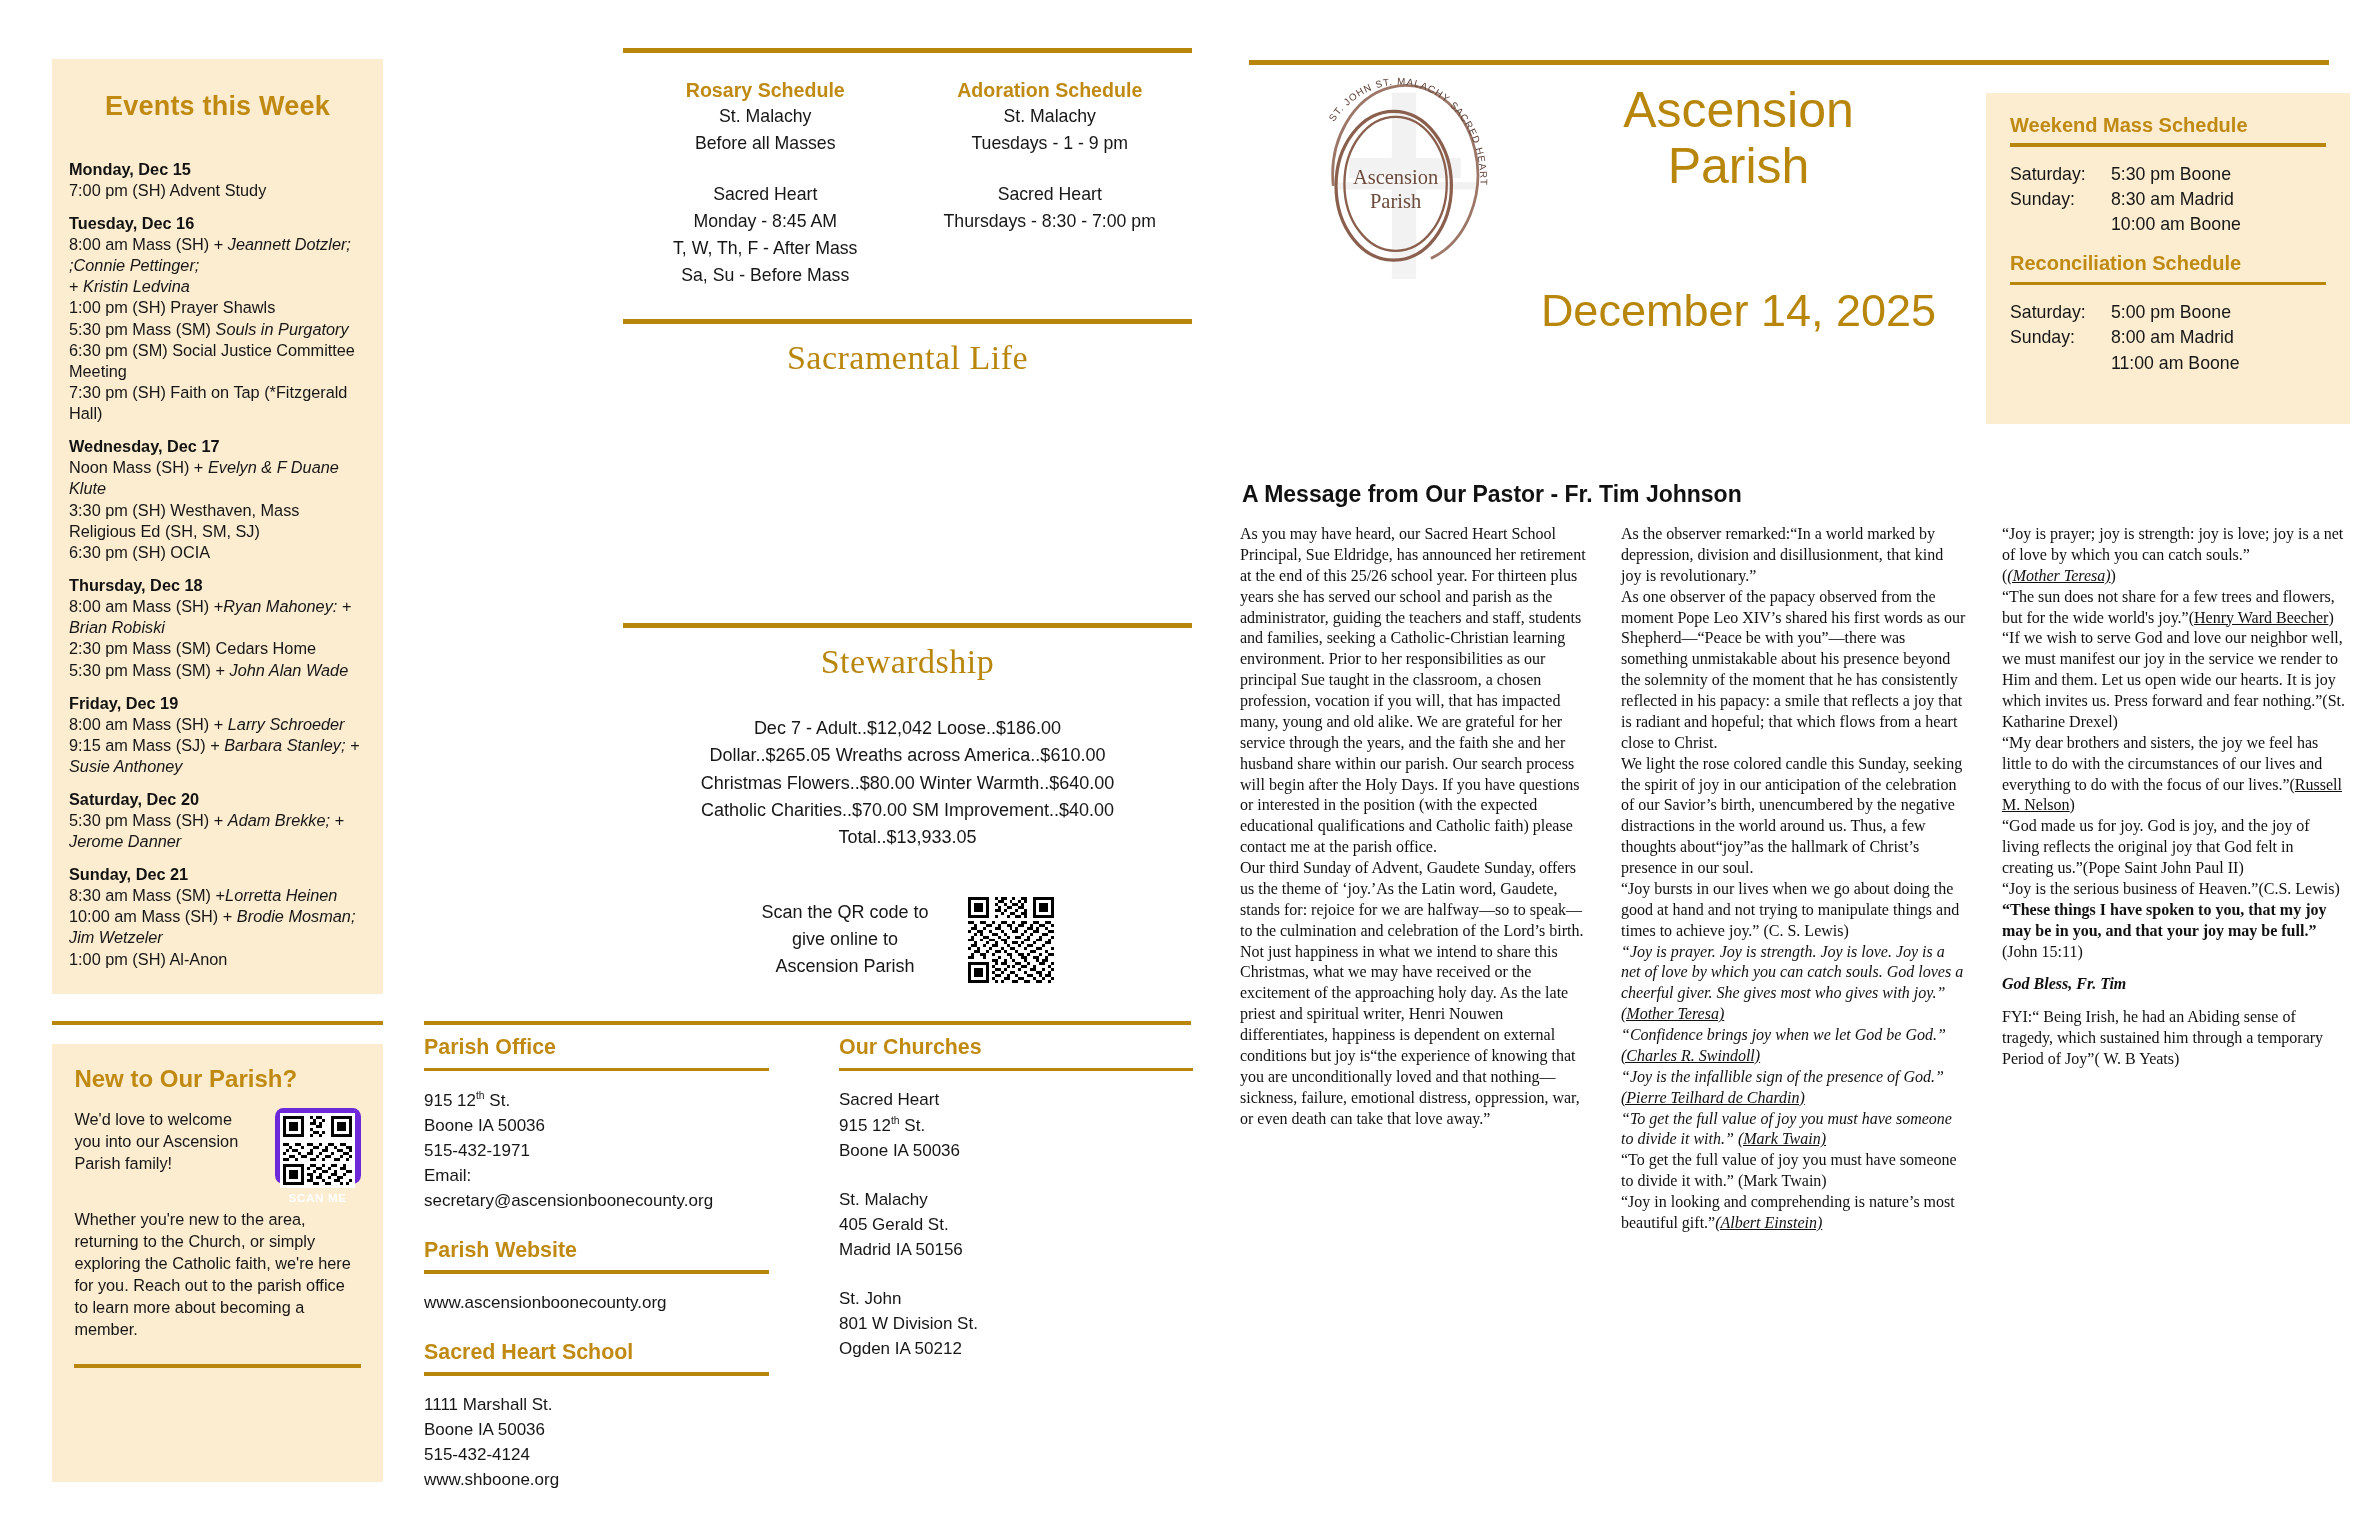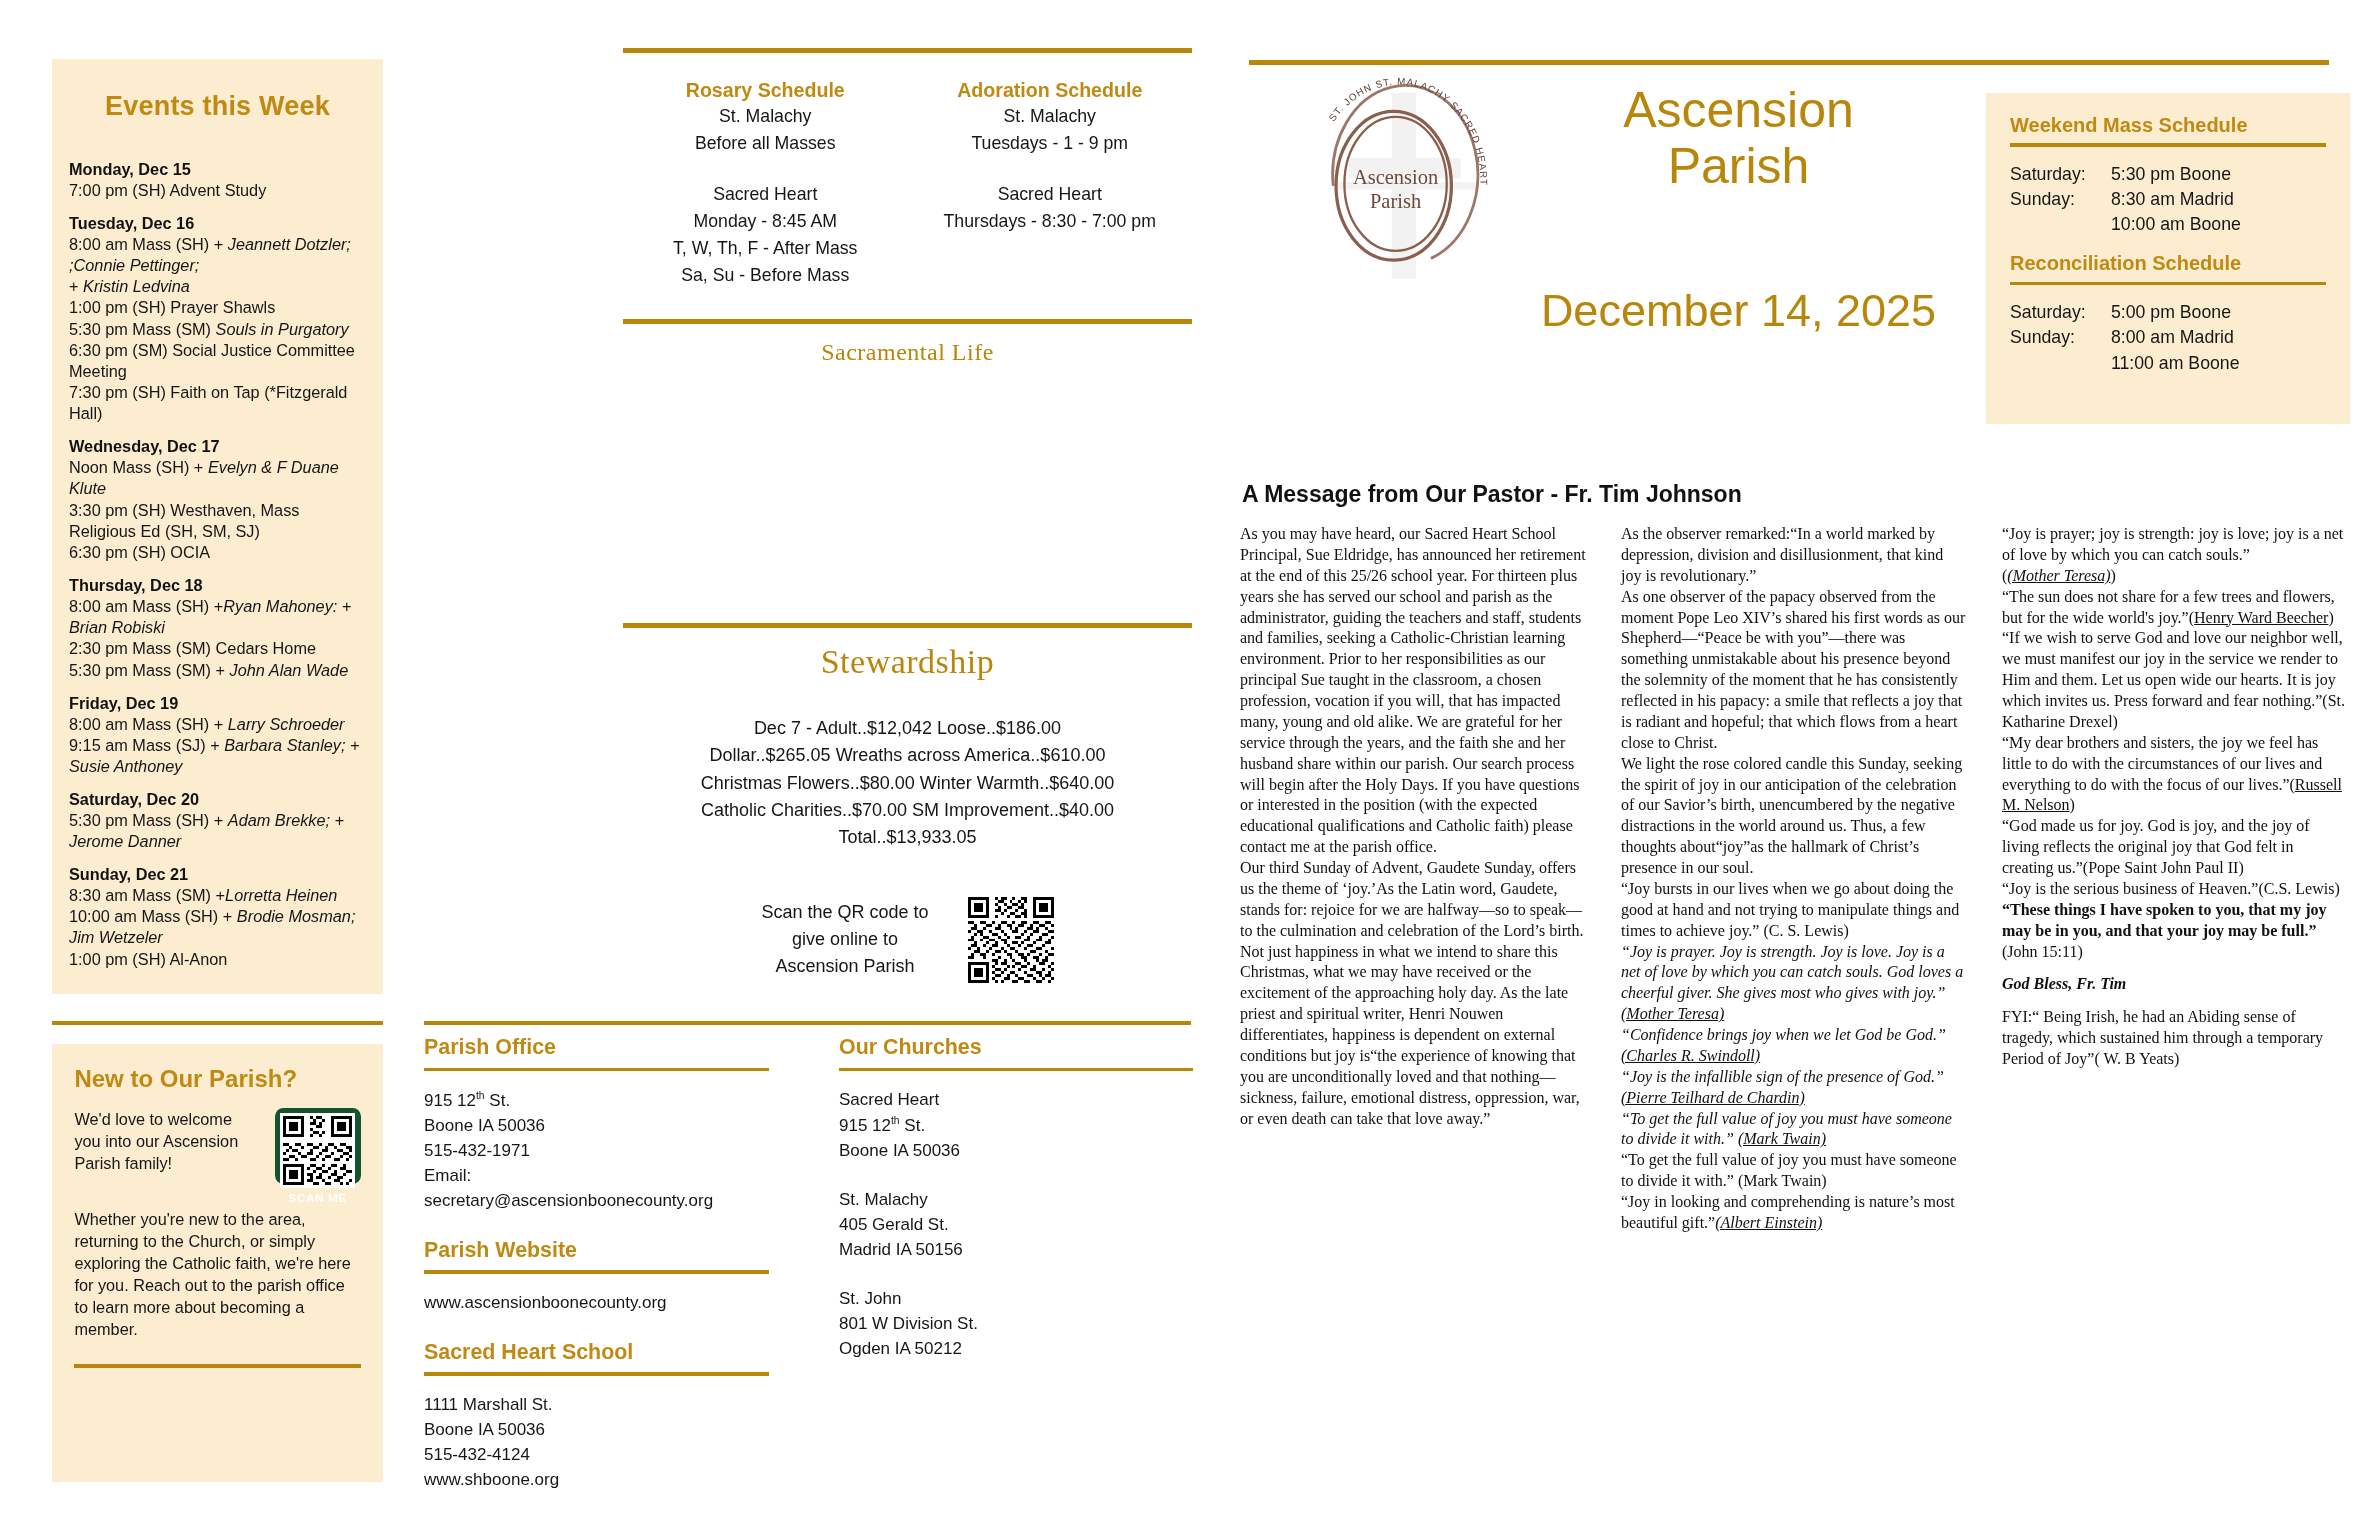--- a/index.html
+++ b/index.html
@@ -36,21 +36,21 @@
   
   #sched-block { position: absolute; left: 623px; top: 48px; width: 569px; }
   #sched-top-rule { width: 569px; height: 4.7px; background: #b8860b; }
   #sched-cols { display: flex; margin-top: 26px; }
   .sched-col { width: 50%; text-align: center; }
   .sched-head { font-weight: bold; font-size: 19.6px; color: #c08a12; }
   .sched-line { font-size: 17.7px; line-height: 1.36; color: #161616; margin-top: 2.8px; }
   .sched-gap { height: 24px; }
   #sacramental-rule { width: 569px; height: 4.7px; background: #b8860b; margin-top: 32px; }
   #sacramental-title {
-    text-align: center; font-size: 24px; color: #b8860b;
+    text-align: center; font-size: 34px; color: #b8860b;
     font-family: "Liberation Serif", serif; margin-top: 15px; letter-spacing: 0.5px;
   }
 
   
   #stew-rule { position: absolute; left: 623px; top: 623px; width: 569px; height: 4.7px; background: #b8860b; }
   #stew-block { position: absolute; left: 623px; top: 643px; width: 569px; }
   #stew-title {
     text-align: center; font-size: 34px; color: #b8860b;
     font-family: "Liberation Serif", serif; letter-spacing: 0.5px;
   }
@@ -106,21 +106,21 @@
   #bottom-rule-mid { position: absolute; left: 424px; top: 1021px; width: 767px; height: 3.7px; background: #b8860b; }
 
   
   #newparish {
     position: absolute; left: 52px; top: 1044px; width: 331px; height: 438px;
     background: #fcecd0; padding: 20.5px 22.4px 0 22.4px;
   }
   #np-title { font-weight: bold; font-size: 24px; color: #c08a12; margin-bottom: 15px; }
   #np-body1 { display: flex; gap: 13px; align-items: flex-start; }
   #np-text1 { font-size: 16.3px; line-height: 1.35; color: #161616; flex: 1; }
-  #np-qr { width: 86px; height: 76px; background: #14532d; border-radius: 8.4px; padding: 5.6px 5.6px 0 5.6px; flex: 0 0 86px; }
+  #np-qr { width: 86px; height: 76px; background: #6d28d9; border-radius: 8.4px; padding: 5.6px 5.6px 0 5.6px; flex: 0 0 86px; }
   #np-qr .qrimg { background: #fff; width: 75px; height: 75px; }
   #np-scan { color: #fff; font-size: 11.7px; font-weight: bold; text-align: center; letter-spacing: 0.6px; line-height: 20.5px; }
   #np-text2 { font-size: 16.3px; line-height: 1.36; color: #161616; margin-top: 24px; }
   #np-bottom-rule { height: 3.7px; background: #b8860b; margin-top: 24px; }
 
   
   #office-col { position: absolute; left: 424px; top: 1035px; width: 345px; }
   #churches-col { position: absolute; left: 839px; top: 1035px; width: 354px; }
   .sec-head { font-weight: bold; font-size: 21.4px; color: #c08a12; }
   .sec-rule { height: 3.7px; background: #b8860b; margin-top: 7.5px; margin-bottom: 17px; }

